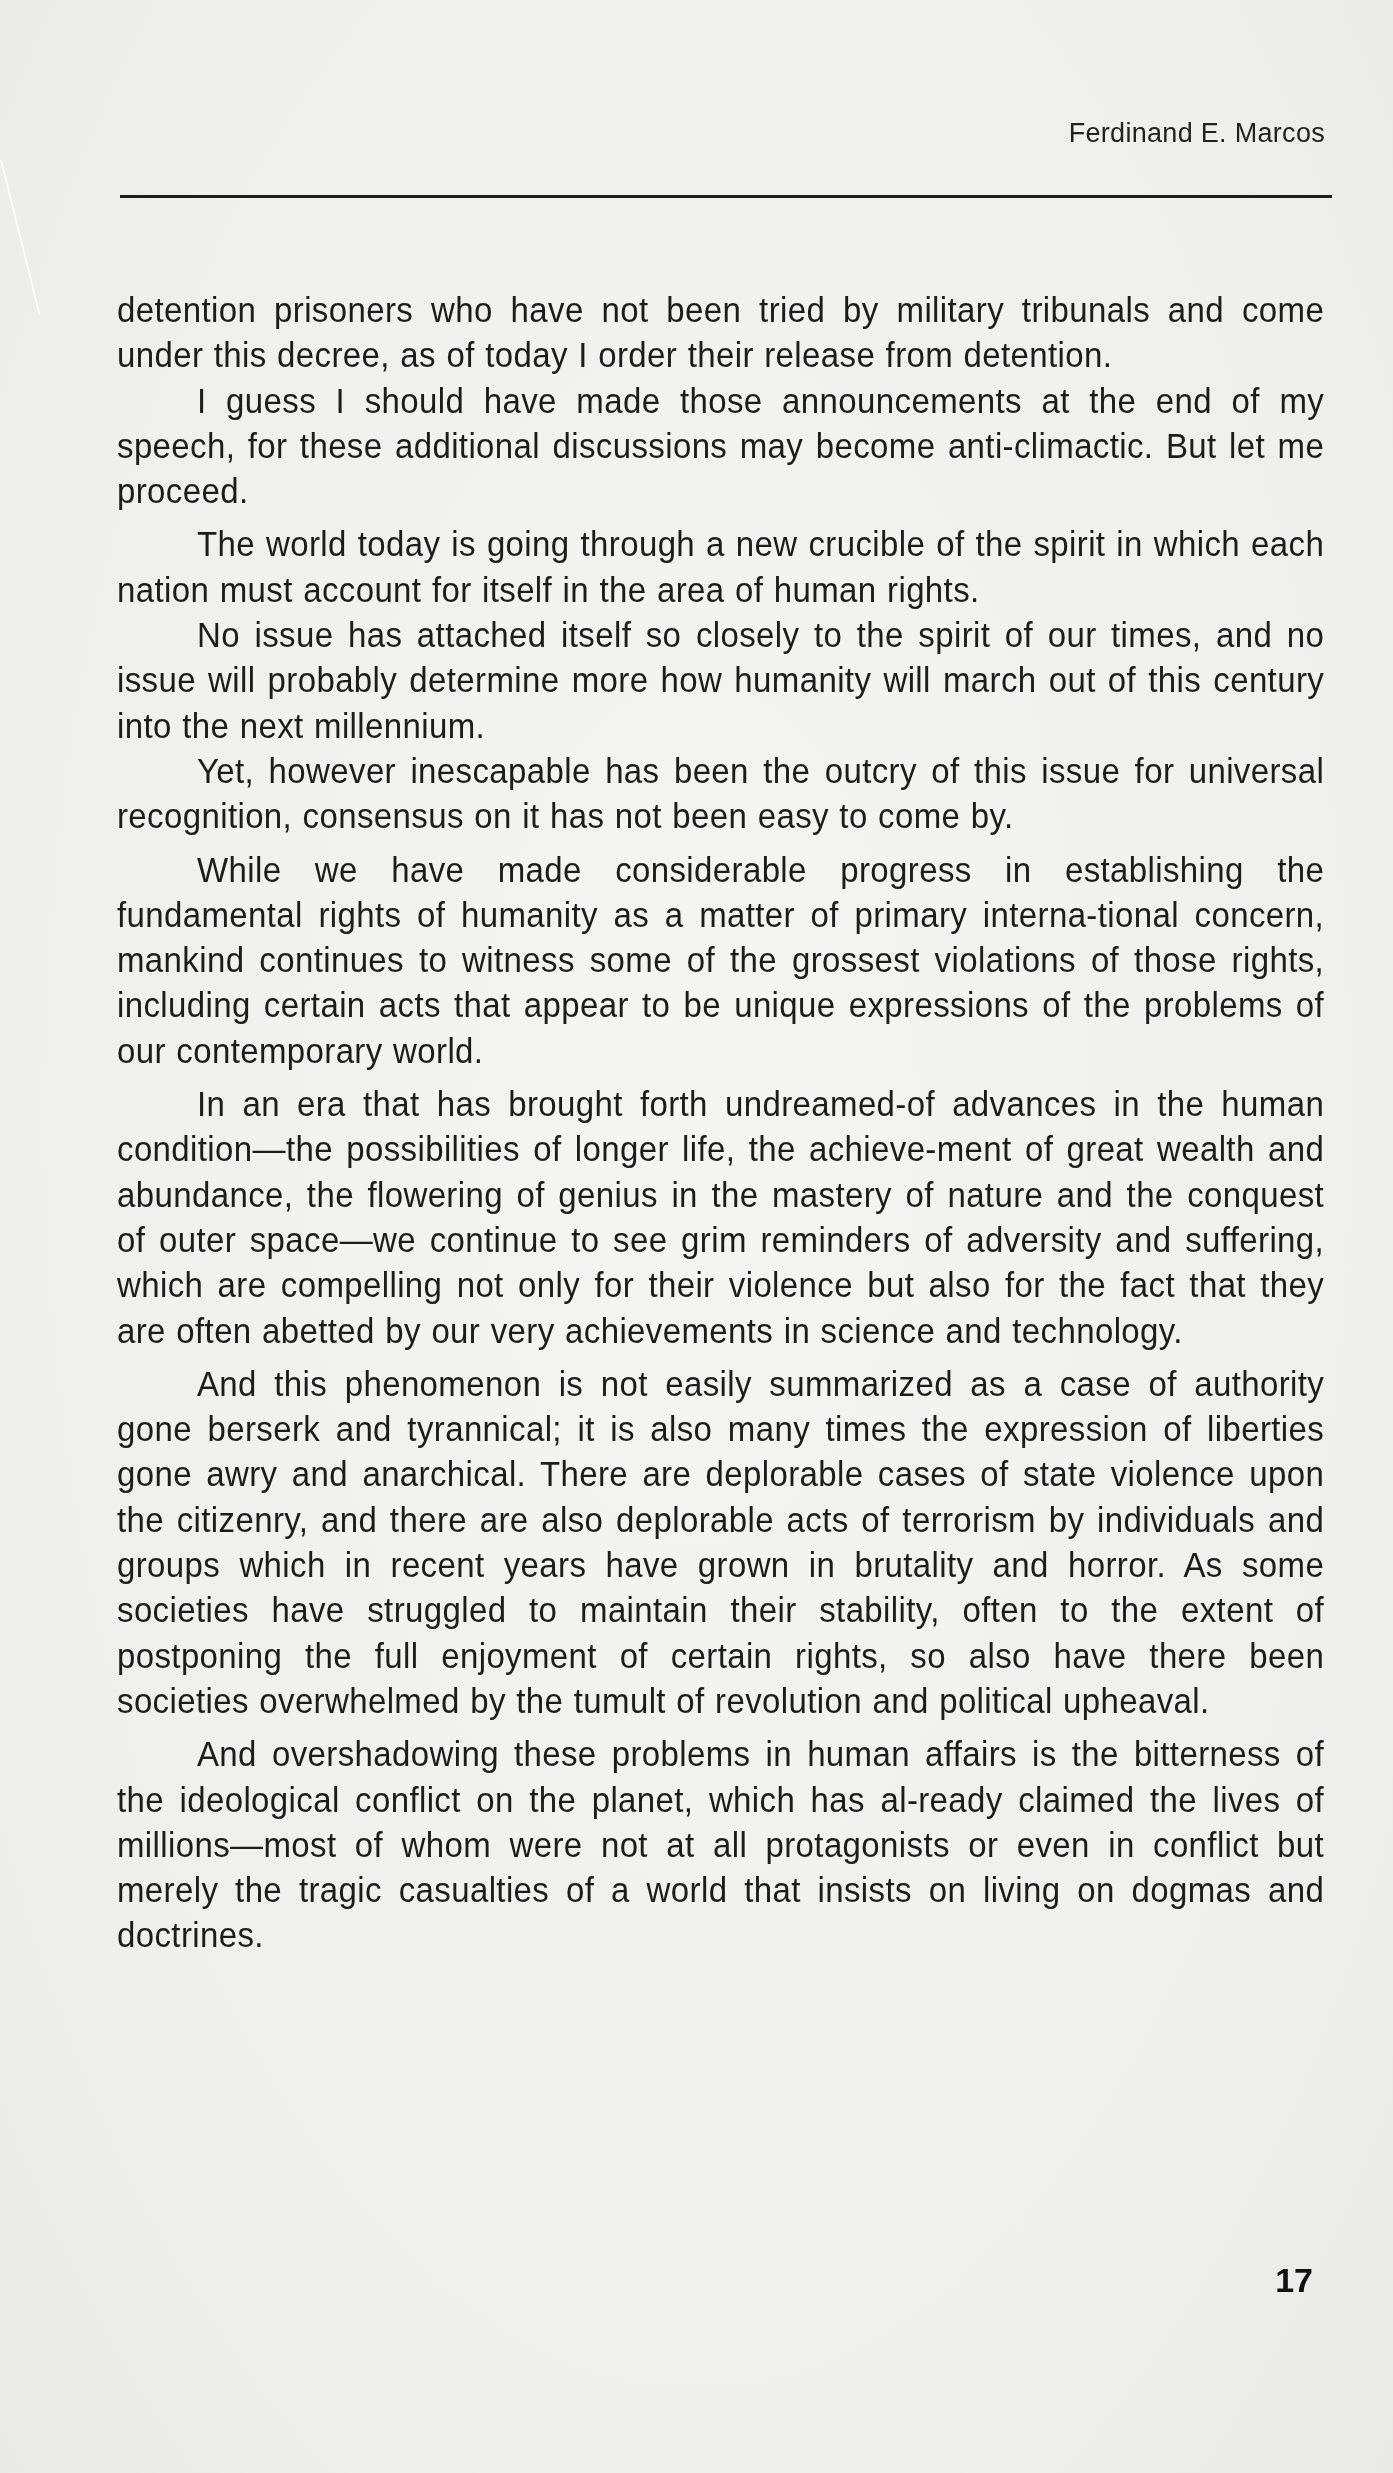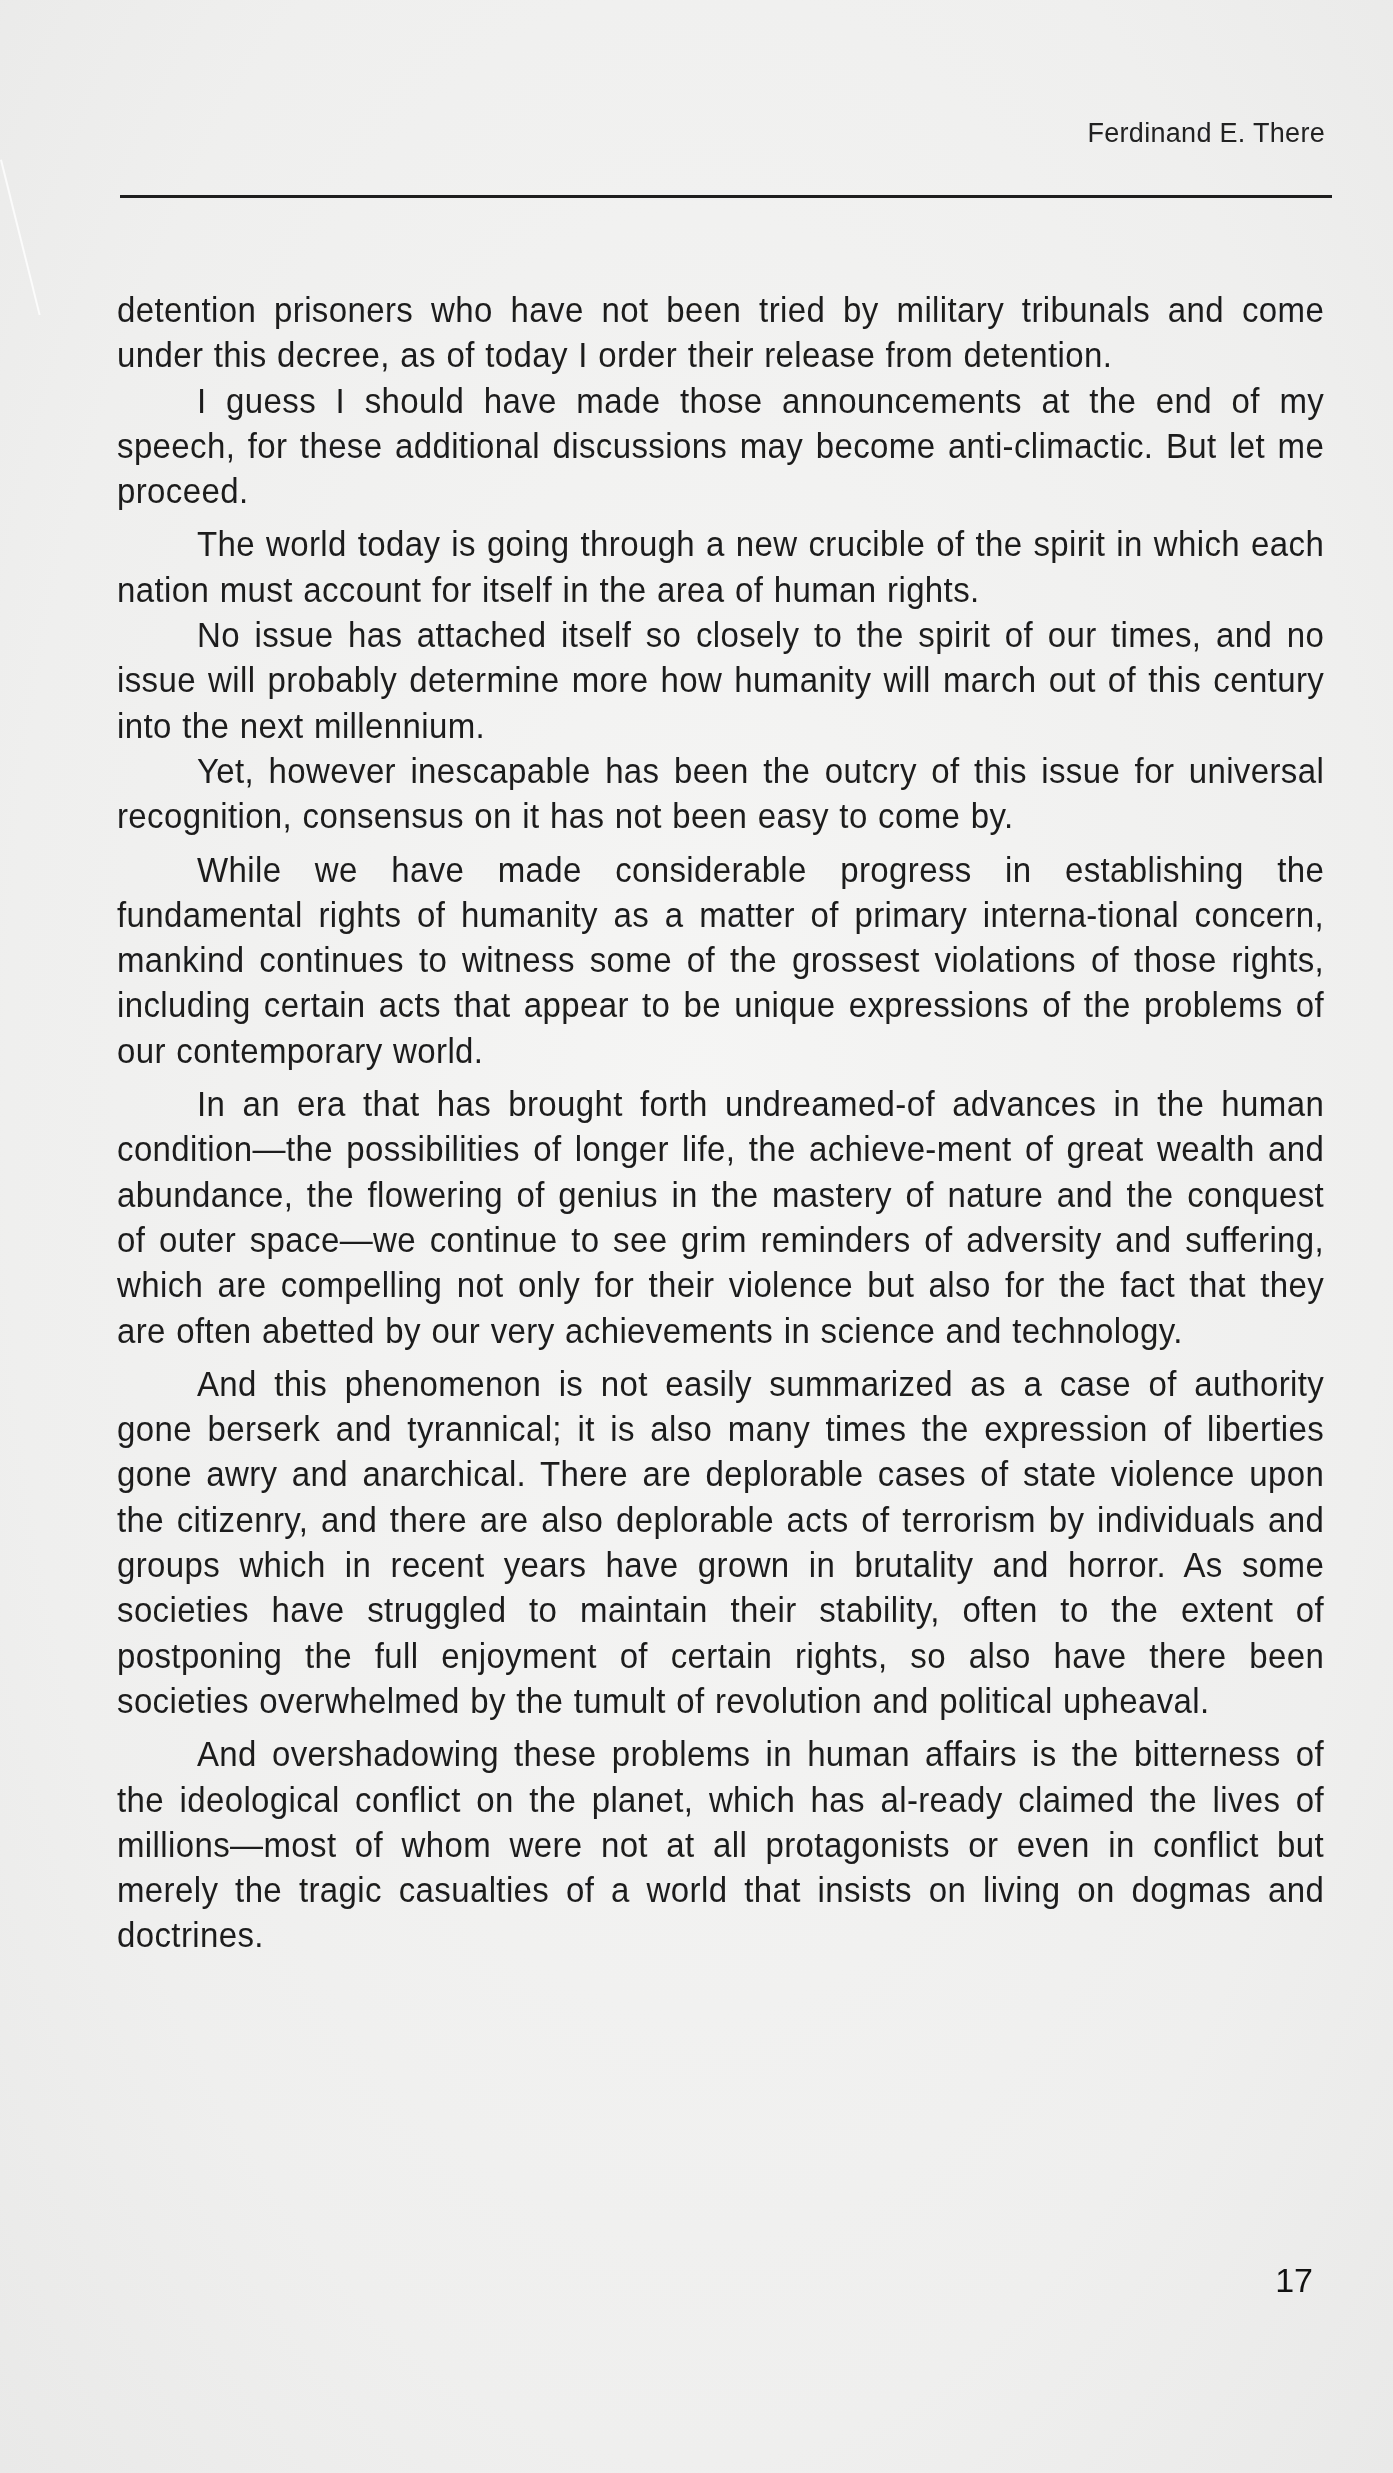--- a/index.html
+++ b/index.html
@@ -61,40 +61,40 @@
     text-indent: 86px;
   }
   .body-text p.gap {
     margin-top: 8px;
   }
   .folio {
     position: absolute;
     top: 2261px;
     right: 80px;
     font-family: "Liberation Sans", "DejaVu Sans", sans-serif;
-    font-weight: normal;
+    font-weight: bold;
     font-size: 34px;
     color: #111;
   }
   .fold-line {
     position: absolute;
     left: 0; top: 160px;
     width: 2px; height: 160px;
     background: rgba(255,255,255,0.8);
     transform: rotate(-14deg);
     transform-origin: top left;
   }
 </style>
 </head>
 <body>
 
 <div class="page">
   <div class="fold-line"></div>
 
-  <div class="running-head">Ferdinand E. There</div>
+  <div class="running-head">Ferdinand E. Marcos</div>
   <div class="head-rule"></div>
 
   <div class="body-text">
     <p>detention prisoners who have not been tried by military tribunals and come under this decree, as of today I order their release from detention.</p>
     <p class="indent">I guess I should have made those announcements at the end of my speech, for these additional discussions may become anti-climactic. But let me proceed.</p>
     <p class="indent gap">The world today is going through a new crucible of the spirit in which each nation must account for itself in the area of human rights.</p>
     <p class="indent">No issue has attached itself so closely to the spirit of our times, and no issue will probably determine more how humanity will march out of this century into the next millennium.</p>
     <p class="indent">Yet, however inescapable has been the outcry of this issue for universal recognition, consensus on it has not been easy to come by.</p>
     <p class="indent gap">While we have made considerable progress in establishing the fundamental rights of humanity as a matter of primary interna-tional concern, mankind continues to witness some of the grossest violations of those rights, including certain acts that appear to be unique expressions of the problems of our contemporary world.</p>
     <p class="indent gap">In an era that has brought forth undreamed-of advances in the human condition—the possibilities of longer life, the achieve-ment of great wealth and abundance, the flowering of genius in the mastery of nature and the conquest of outer space—we continue to see grim reminders of adversity and suffering, which are compelling not only for their violence but also for the fact that they are often abetted by our very achievements in science and technology.</p>

